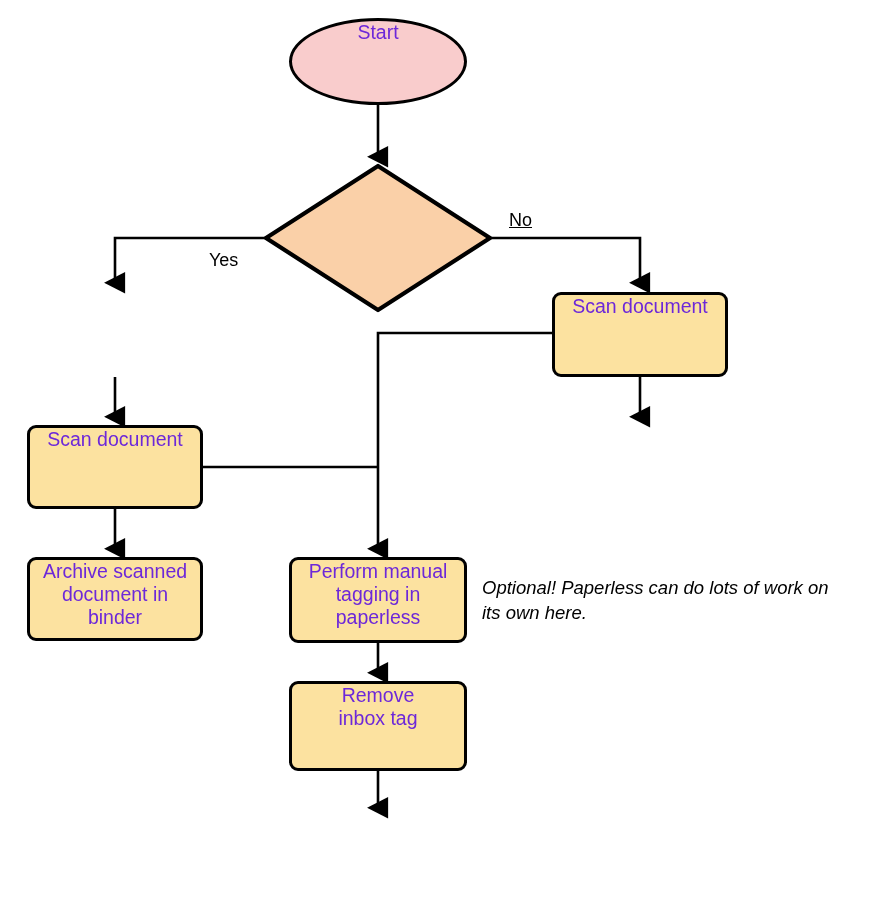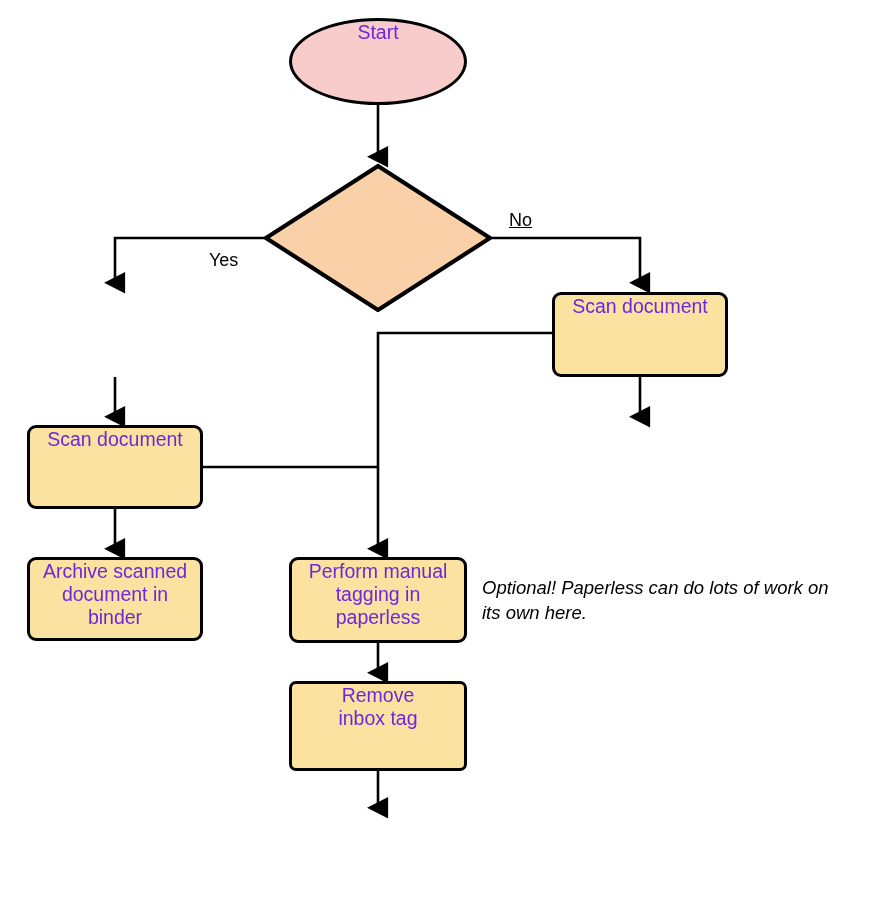--- a/index.html
+++ b/index.html
@@ -129,21 +129,21 @@
     <span>Scan document</span>
   </div>
 
 
   <div class="node process" style="left:289px; top:557px; width:178px; height:86px; background:#FCE2A0;">
     <span>Perform manual
 tagging in
 paperless</span>
   </div>
 
-  <div class="node process" style="left:289px; top:681px; width:178px; height:90px; background:#FCE2A0;border-radius:7px;">
+  <div class="node process" style="left:289px; top:681px; width:178px; height:90px; background:#FCE2A0;">
     <span>Remove
 inbox tag</span>
   </div>
 
 
   <div class="note" style="left:482px; top:576px; width:404px;">Optional! Paperless can do lots of work on
 its own here.</div>
 
 </div>
 

